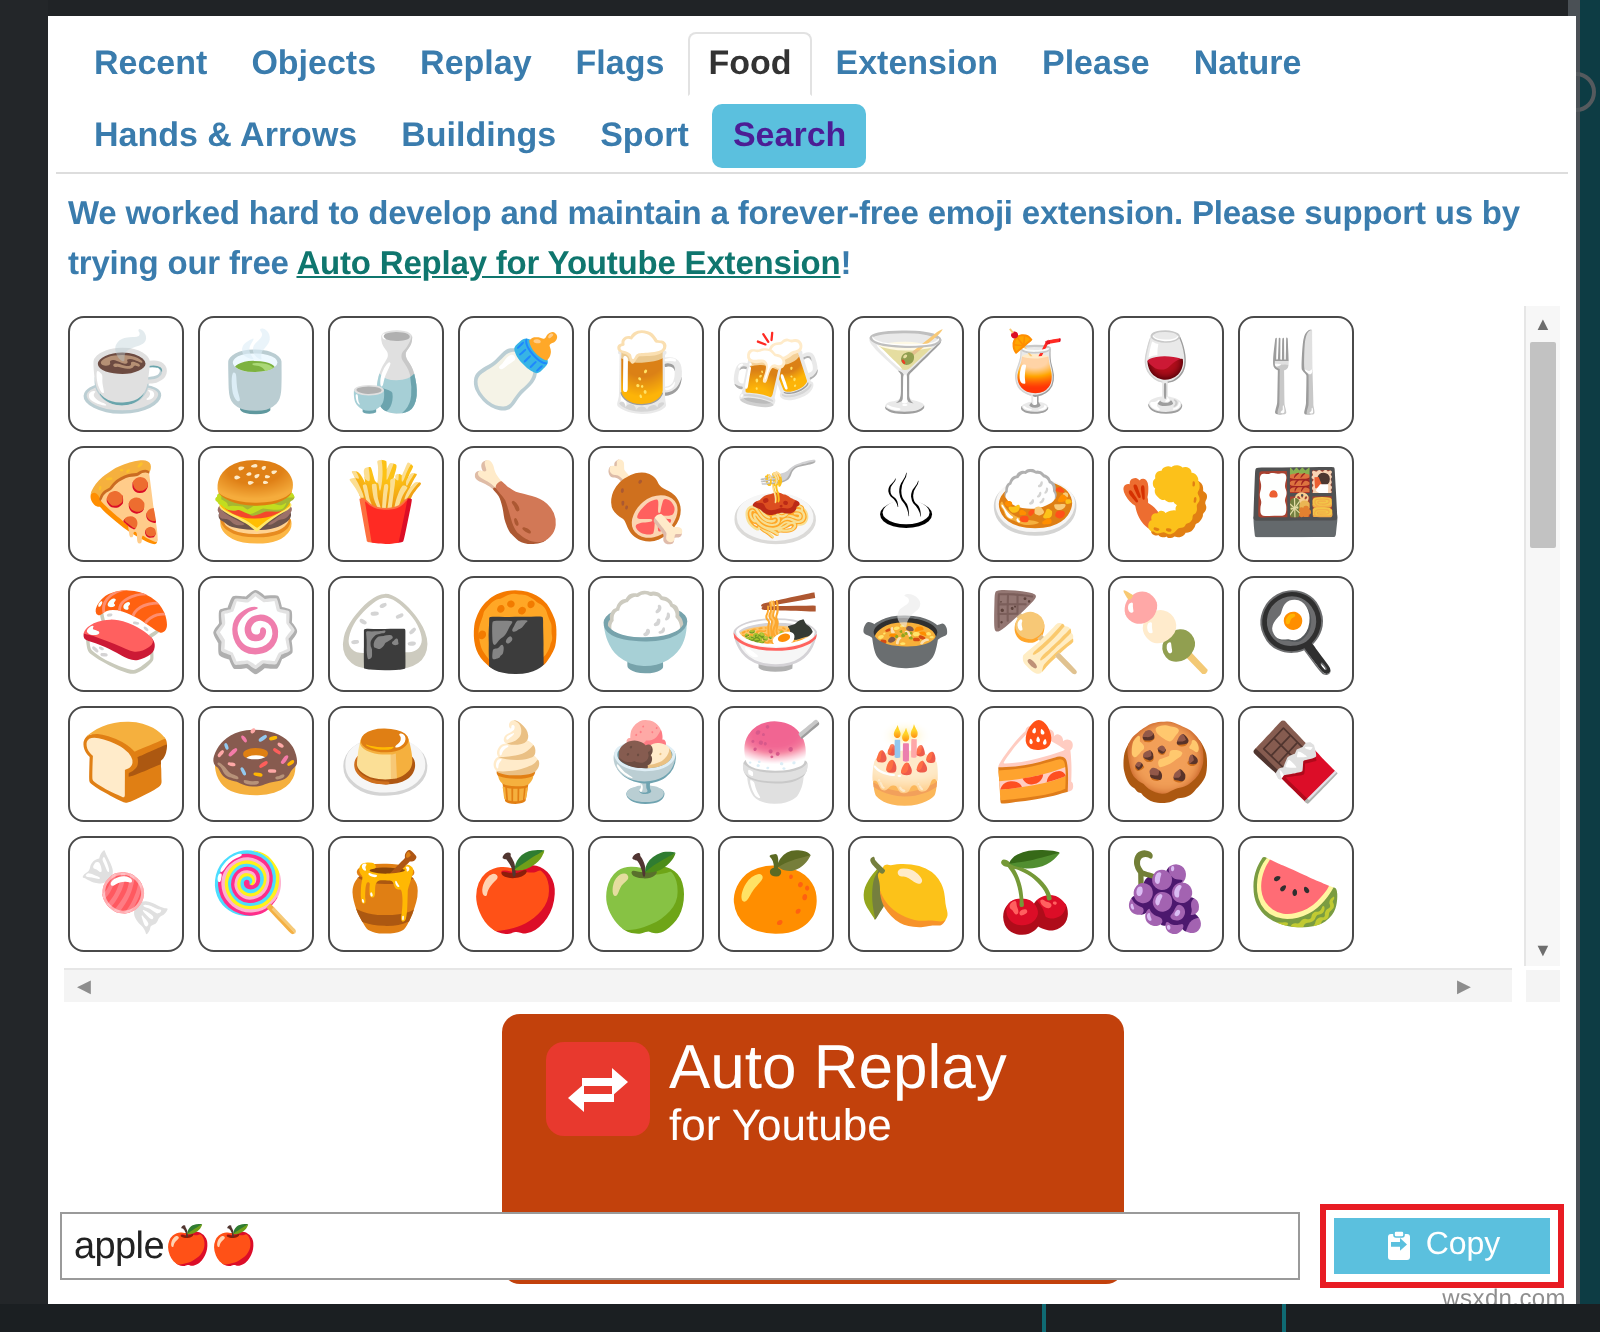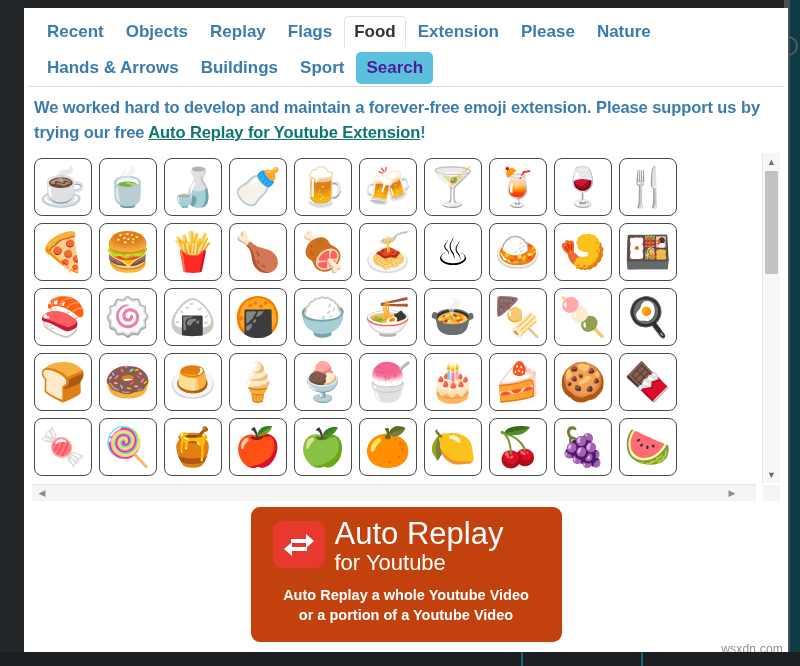--- a/index.html
+++ b/index.html
@@ -351,23 +351,34 @@
             <svg width="34" height="30" viewBox="0 0 34 30" aria-hidden="true">
               <path d="M5 9 L24 9 L24 4 L32 11 L24 18 L24 13 L9 13 L9 9 Z" fill="#ffffff"></path>
               <path d="M29 21 L10 21 L10 26 L2 19 L10 12 L10 17 L25 17 L25 21 Z" fill="#ffffff"></path>
             </svg>
           </div>
           <div class="banner-titles">
             <div class="banner-title">Auto Replay</div>
             <div class="banner-sub">for Youtube</div>
           </div>
         </div>
-        <div class="banner-desc">
-          <div>Auto Replay a whole Youtube Video</div>
-          <div>or a portion of a Youtube Video</div>
+      </div>
+    </div>
+
+    <div class="bottom-bar">
+      <div class="text-input" placeholder="">apple🍎🍎</div>
+      <div class="copy-wrap">
+        <div class="copy-btn">
+          <span class="clip-ico">
+            <svg width="15" height="16" viewBox="0 0 15 16" aria-hidden="true">
+              <rect x="2" y="2" width="11" height="13" rx="1.5" fill="#ffffff"></rect>
+              <rect x="5" y="0.5" width="5" height="3" rx="1" fill="#ffffff" stroke="#5bc0de" stroke-width="0.8"></rect>
+              <path d="M3.5 6 L8 6 L8 4 L11.5 7.2 L8 10.4 L8 8.4 L3.5 8.4 Z" fill="#5bc0de"></path>
+            </svg>
+          </span>
+          <span>Copy</span>
         </div>
       </div>
     </div>
-
 
     <div class="watermark">wsxdn.com</div>
   </div>
 </div>
 
 </body></html>

